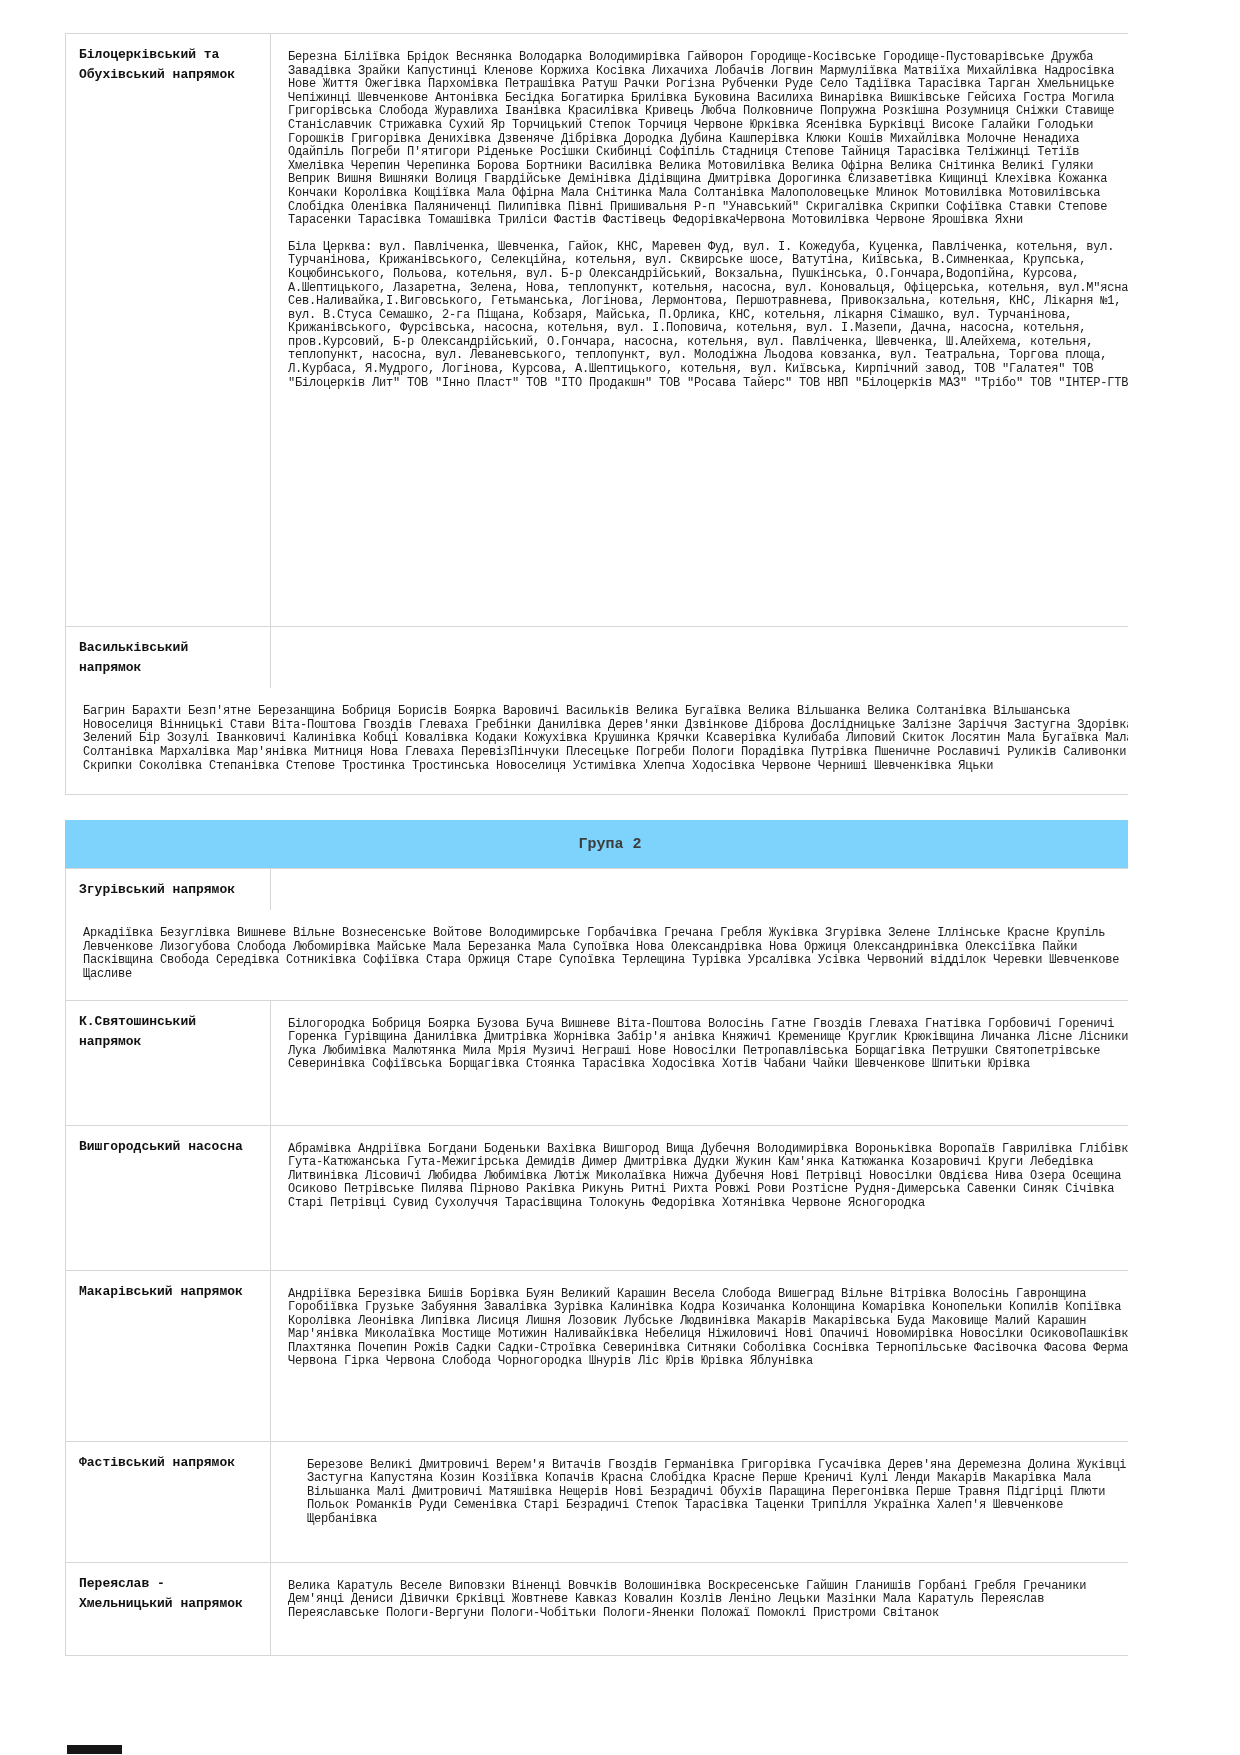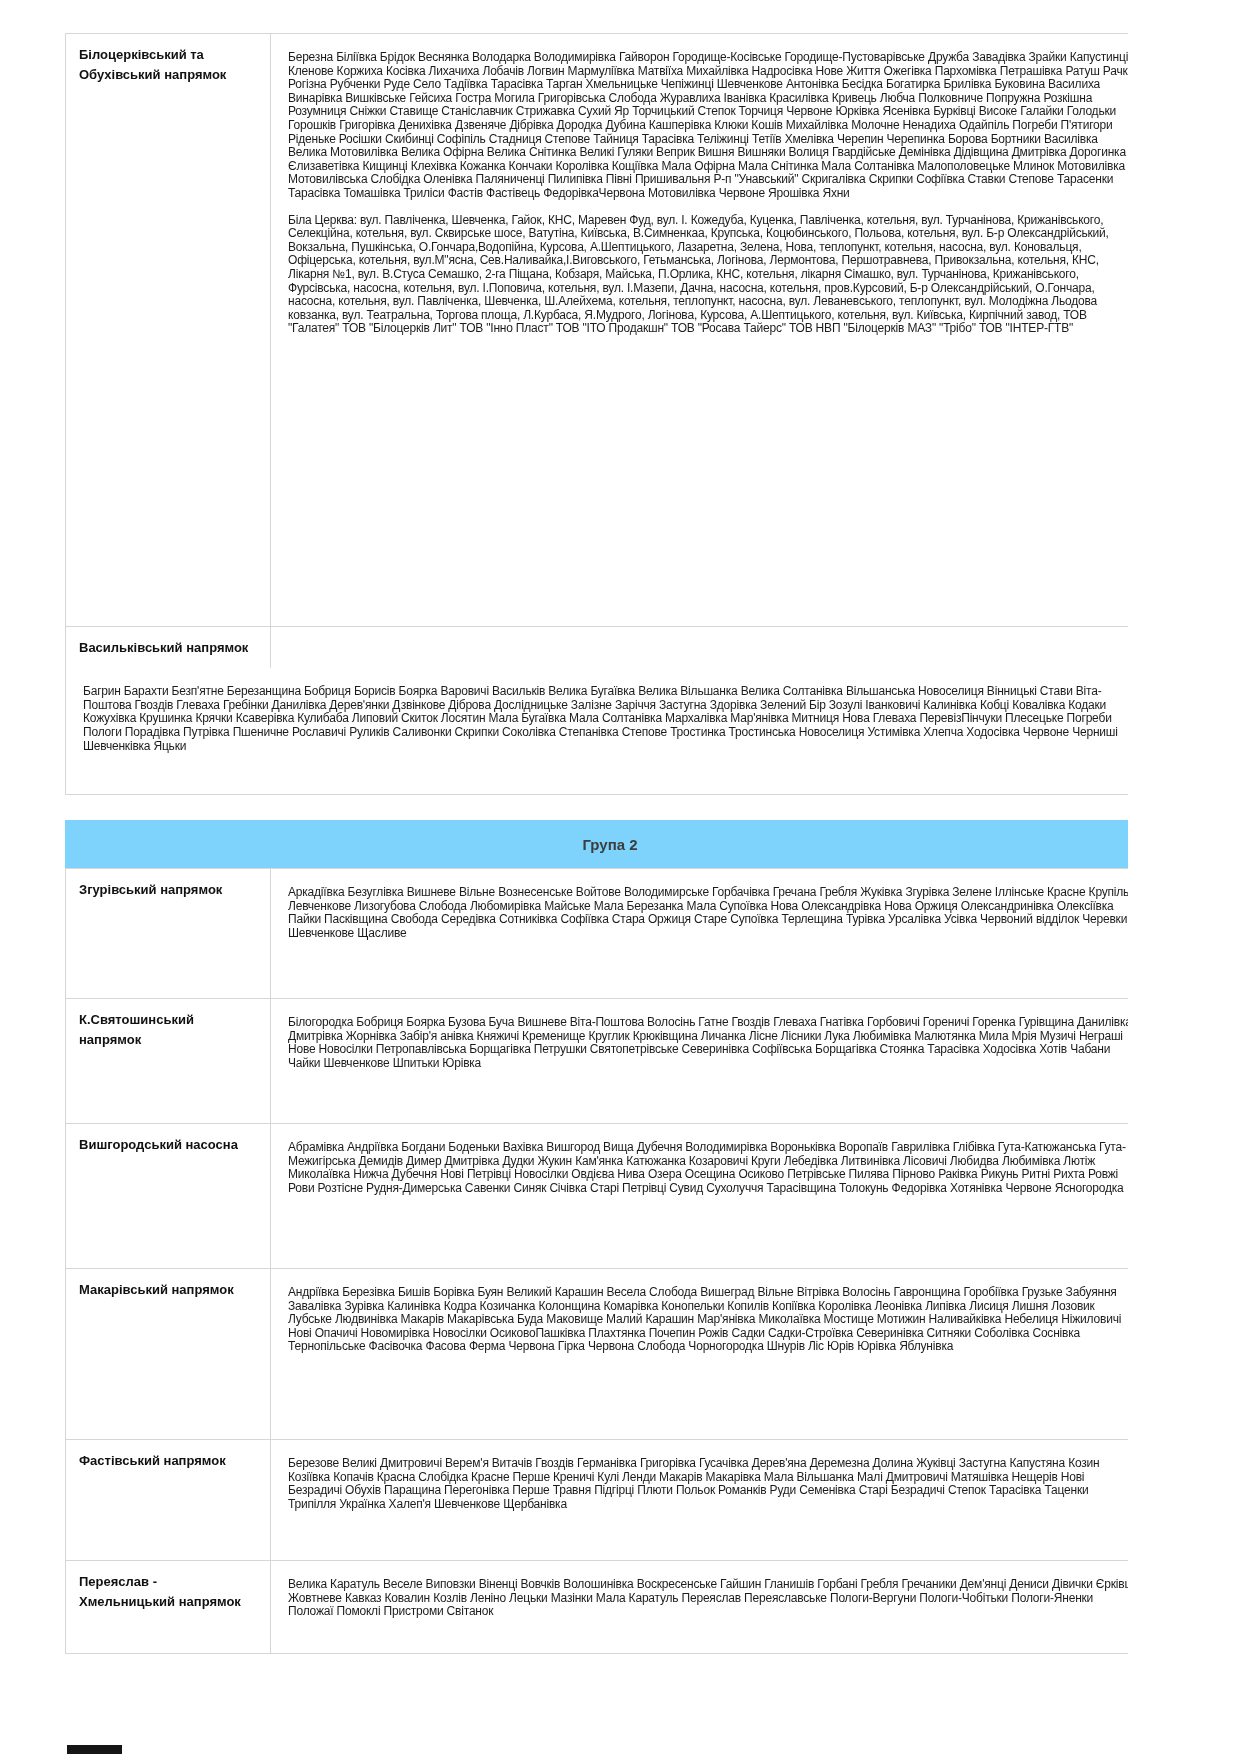--- a/index.html
+++ b/index.html
@@ -1,21 +1,21 @@
 <!DOCTYPE html>
 <html lang="uk"><head>
 <meta charset="utf-8">
 <style>
   html, body { margin: 0; padding: 0; background: #ffffff; }
   .page {
     position: relative;
     width: 1128px;
     height: 1755px;
     background: #ffffff;
-    font-family: Liberation Sans, sans-serif;
+    font-family: Liberation Mono, monospace;
     color: #1f1f1f;
     overflow: hidden;
   }
   .doc {
     position: absolute;
     left: 65px;
     top: 33px;
     width: 1090px;
   }
   .ztable {
@@ -60,25 +60,25 @@
     align-items: center;
     justify-content: center;
     font-size: 15px;
     font-weight: bold;
     color: #3d3d3d;
     box-sizing: border-box;
   }
   
   .h-row1 { min-height: 592px; }
   .h-row2 { min-height: 168px; flex-direction: column; }
-  .h-zgur { min-height: 129px; }
+  .h-zgur { min-height: 129px; flex-direction: column; }
   .h-svyat { min-height: 125px; }
   .h-vysh { min-height: 145px; }
   .h-makar { min-height: 171px; }
-  .h-fastiv { min-height: 121px; }
+  .h-fastiv { min-height: 121px; gap: 19px; }
   .h-pereyaslav { min-height: 93px; justify-content: flex-end; }
   .cutoff-fragment {
     position: absolute;
     left: 67px;
     top: 1745px;
     width: 55px;
     height: 9px;
     background: #161616;
   }
 </style>

